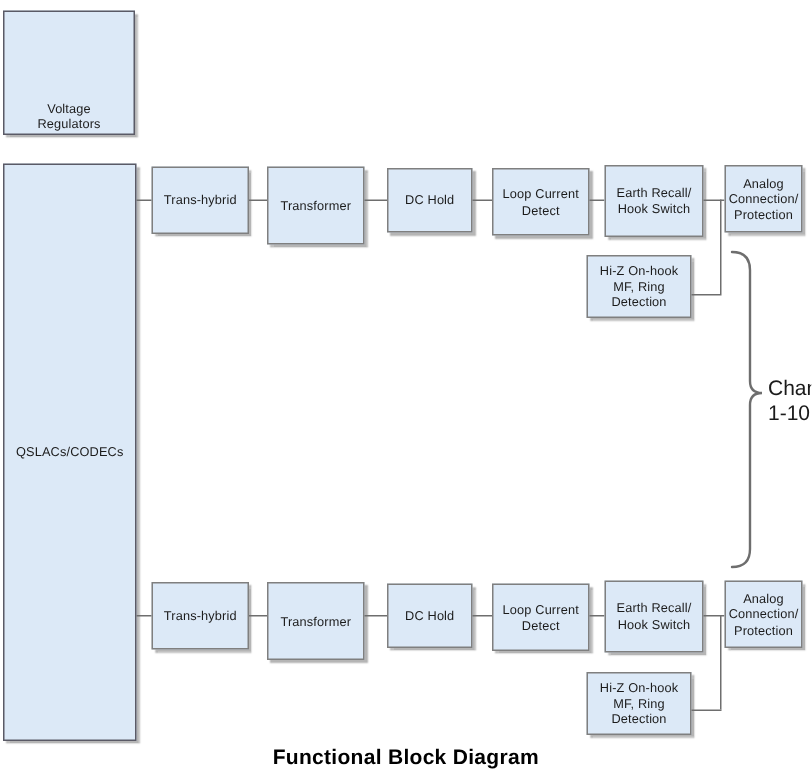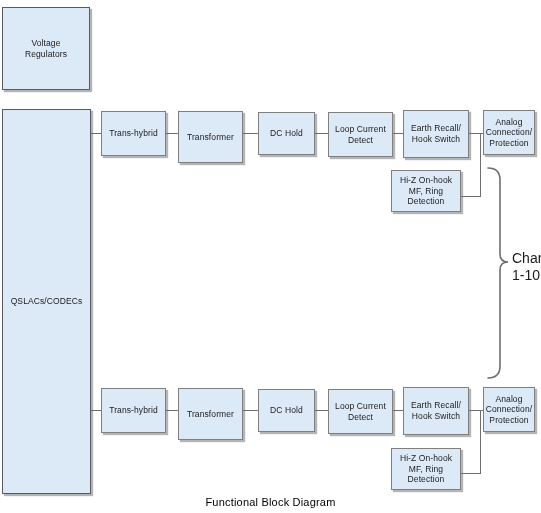--- a/index.html
+++ b/index.html
@@ -63,32 +63,32 @@
     color: #1b1b1b;
     text-align: left;
   }
   
   #caption {
     position: absolute;
     left: 0;
     top: 496px;
     width: 541px;
     text-align: center;
-    font-size: 11px;
-    font-weight: normal;
+    font-size: 14px;
+    font-weight: bold;
     color: #000000;
     letter-spacing: 0.2px;
   }
 </style>
 </head>
 <body>
 
 <div id="diagram-root">
 
-  <div class="blk spine" style="left:2px; top:7px; width:88px; height:83px;">
+  <div class="blk spine" style="left:2px; top:7px; width:88px; height:83px;align-items:flex-end;">
     <span>Voltage
 Regulators</span>
   </div>
 
   <div class="blk spine" style="left:2px; top:109px; width:89px; height:385px;">
     <span>QSLACs/CODECs</span>
   </div>
 
   <div class="ln h" style="left:91px; top:133px; width:11px;"></div>
 

